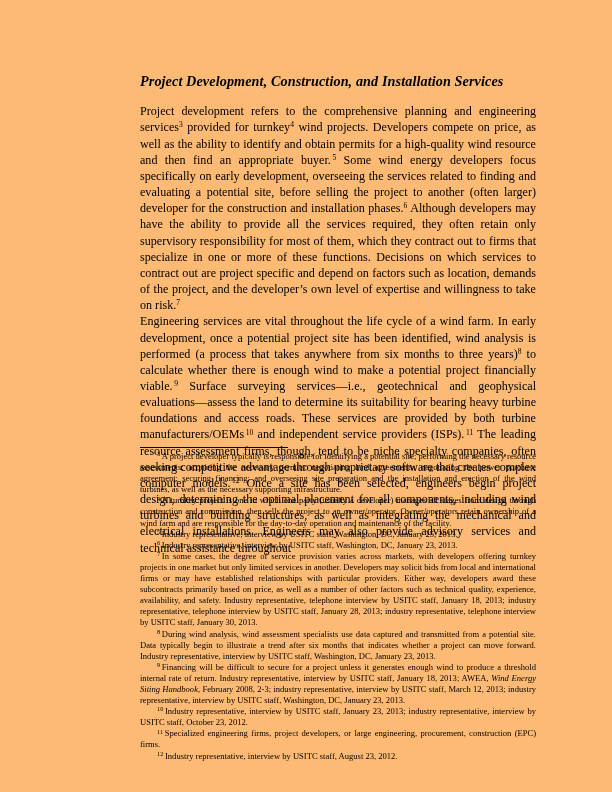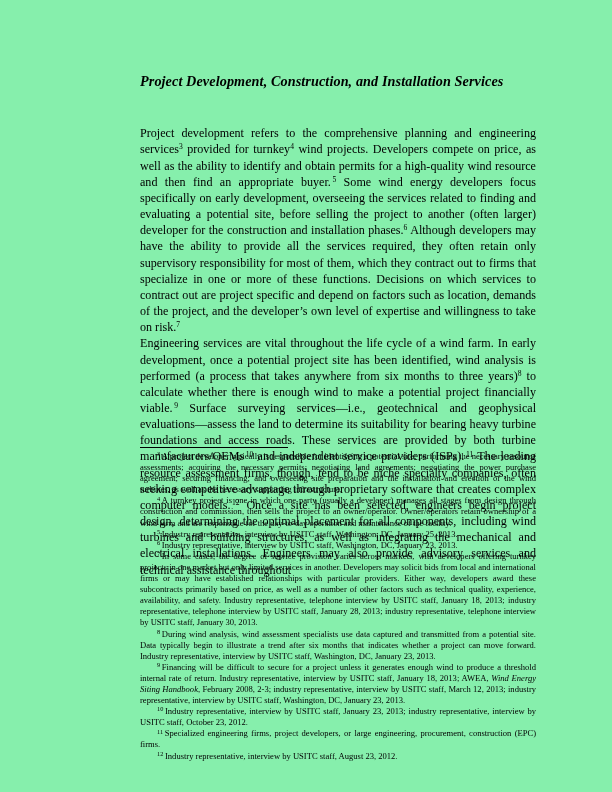--- a/index.html
+++ b/index.html
@@ -4,21 +4,21 @@
 <style>
   html, body {
     margin: 0;
     padding: 0;
     background: #ffffff;
   }
   .page {
     position: relative;
     width: 612px;
     height: 792px;
-    background: #86efac;
+    background: #fdba74;
     overflow: hidden;
     font-family: "Liberation Serif", "DejaVu Serif", serif;
     color: #000000;
   }
   .content {
     position: absolute;
     left: 140px;
     top: 0;
     width: 396px;
   }
@@ -33,21 +33,21 @@
     text-align: left;
   }
   .body-para {
     font-size: 12.1px;
     line-height: 16.15px;
     text-align: justify;
     text-justify: inter-word;
     margin: 0;
     text-indent: 0;
   }
-  .body-para.first { margin-top: 36px; }
+  .body-para.first { margin-top: 14px; }
   .body-para.second { }
   sup.fn {
     font-size: 7.6px;
     vertical-align: 3.6px;
     line-height: 0;
   }
   sup.fn.sp { margin-left: 1.6px; }
 
   .footnote-zone {
     position: absolute;

